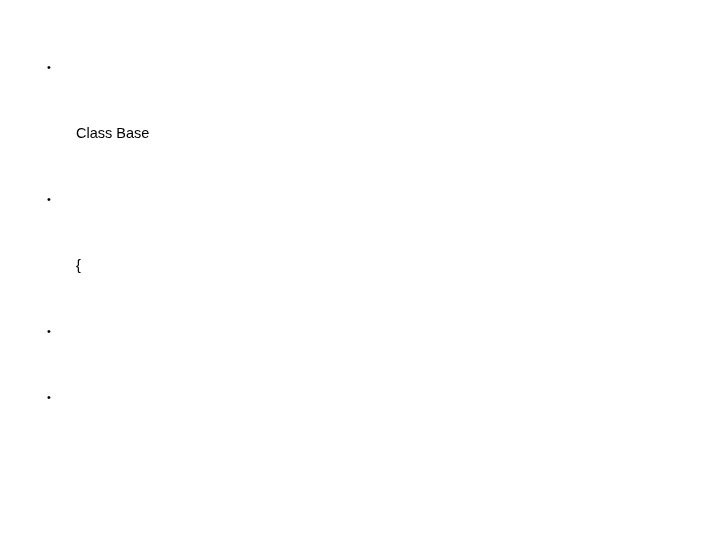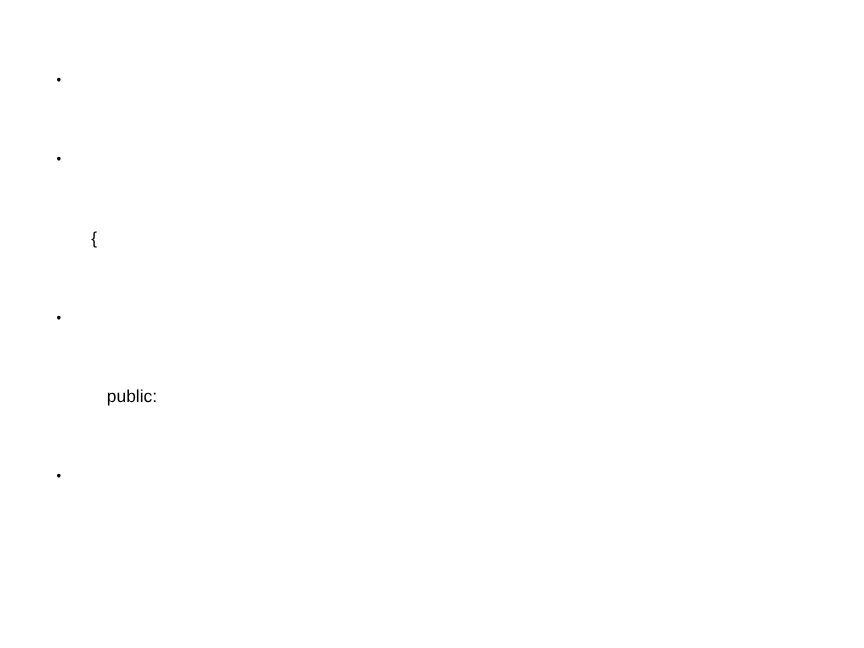--- a/index.html
+++ b/index.html
@@ -58,28 +58,28 @@
 </style>
 </head>
 <body>
 
 <div class="slide">
   <div class="content">
 
     <ul class="bullets">
       <li>
         <span class="dot">•</span>
+        <span class="txt indent-0">Class Base</span>
       </li>
       <li>
         <span class="dot">•</span>
         <span class="txt indent-0">{</span>
       </li>
       <li>
         <span class="dot">•</span>
-        <span class="txt indent-1">public:</span>
       </li>
       <li>
         <span class="dot">•</span>
       </li>
 
     </ul>
 
   </div>
 </div>
 

